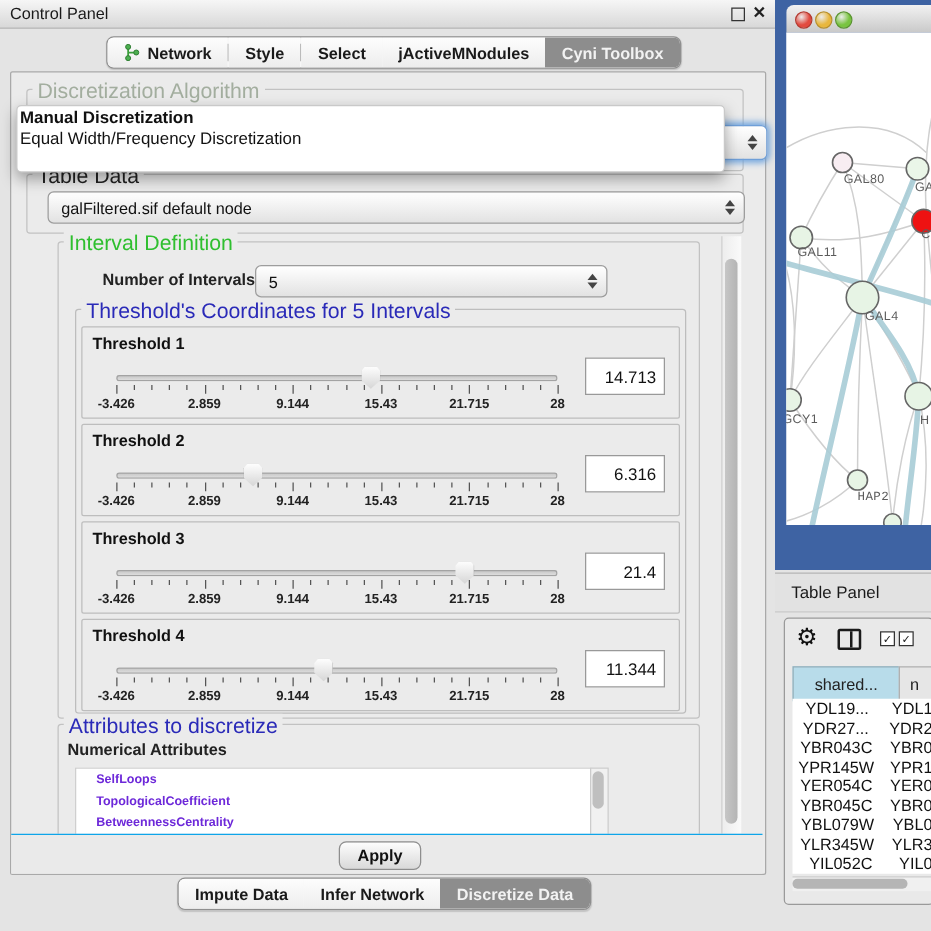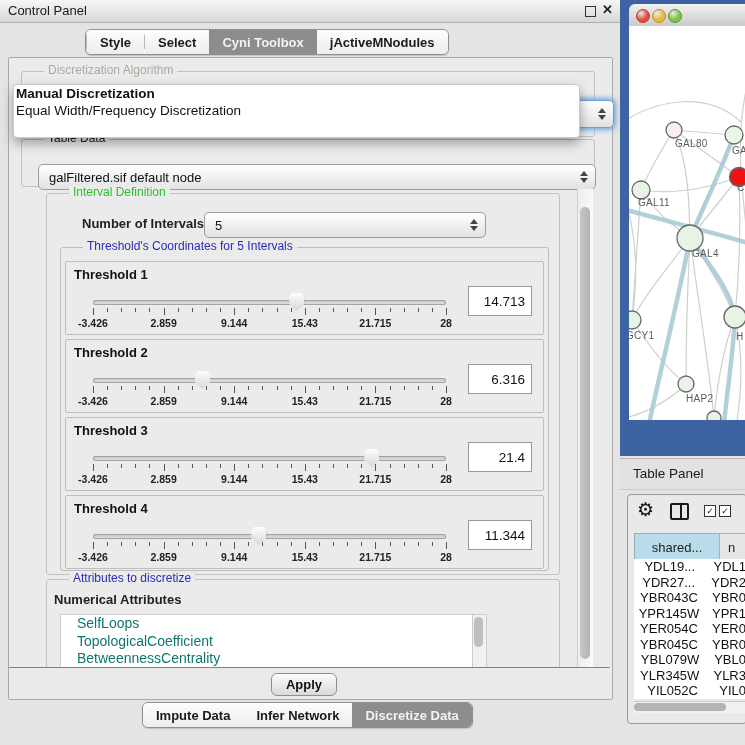--- a/index.html
+++ b/index.html
@@ -22,22 +22,22 @@
     color:#1a1a1a;background:linear-gradient(#fdfdfd,#ededed);white-space:nowrap;cursor:default;}
   .tab.selected{background:#8d8d8d;color:#f2f2f2;}
   .tab-divider{width:1px;background:#bbb;margin:5px 0;}
   .tab .ticon{margin-right:6px;display:flex;}
 
   
   .content{left:8px;top:57px;width:603px;height:641px;background:#ebebeb;
     border:1px solid #a9a9a9;border-radius:2px;}
 
   .group{position:absolute;border:1px solid #c2c2c2;border-radius:3px;}
-  .gtitle{position:absolute;top:-9px;left:22px;background:#ebebeb;padding:0 4px;
-    font-size:12px;white-space:nowrap;}
+  .gtitle{position:absolute;top:-9px;left:4px;background:#ebebeb;padding:0 4px;
+    font-size:17px;white-space:nowrap;}
   .t-green{color:#2fbf2f;}
   .t-blue{color:#2a2ab8;}
   .t-black{color:#222;}
   .t-faded{color:#a3ae9f;}
 
   .combo{position:absolute;border:1px solid #9d9d9d;border-radius:5px;
     background:linear-gradient(#ffffff,#e2e2e2);font-size:13px;
     display:flex;align-items:center;padding:0 10px;color:#111;
     box-shadow:0 1px 0 rgba(255,255,255,.6) inset;}
   .combo .arrows{position:absolute;right:7px;top:50%;transform:translateY(-50%);
@@ -72,21 +72,21 @@
   .tlabels{position:absolute;left:27px;top:55px;width:353px;height:12px;
     font-size:10.5px;font-weight:bold;color:#222;}
   .tl{position:absolute;transform:translateX(-50%);white-space:nowrap;}
   .vbox{position:absolute;left:402px;top:24px;width:56px;height:28px;background:#fff;
     border:1px solid #999;font-size:13.5px;display:flex;align-items:center;
     justify-content:flex-end;padding-right:6px;color:#111;}
 
   
   .attrlist{position:absolute;left:13px;top:34px;width:412px;height:54px;background:#fff;
     border:1px solid #cfcfcf;overflow:hidden;}
-  .attr-item{font-size:14px;line-height:17.5px;padding-left:16px;color:#0f766e;white-space:nowrap;}
+  .attr-item{font-size:10px;line-height:17.5px;padding-left:16px;color:#6d28d9;white-space:nowrap;font-weight:bold;}
   .vscroll-s{position:absolute;left:425px;top:34px;width:13px;height:54px;background:#f1f1f1;
     border:1px solid #ccc;}
   .vscroll-s .vthumb{position:absolute;left:1px;top:2px;width:9px;height:30px;border-radius:5px;
     background:#bfbfbf;}
 
   
   .panel-scroll{left:577px;top:188px;width:15px;height:478px;
     background:linear-gradient(to right,#ededed,#fafafa);border-left:1px solid #cfcfcf;}
   .panel-scroll .vthumb{position:absolute;left:2px;top:18px;width:10px;height:452px;
     border-radius:6px;background:linear-gradient(to right,#c6c6c6,#b4b4b4);}
@@ -137,52 +137,64 @@
 <body>
 
 <div class="abs titlebar">
   <div class="ttext">Control Panel</div>
   <div class="float-ico"></div>
   <div class="close-ico">✕</div>
 </div>
 
 <div class="abs" style="left:85px;top:29px;">
   <div class="tabbar" id="top-tabs">
+      <div class="tab">
+        <span class="ticon">
+          <svg width="13" height="14" viewBox="0 0 13 14">
+            <line x1="3.5" y1="3" x2="3.5" y2="11" stroke="#3a9e3a" stroke-width="1.4"></line>
+            <line x1="3.5" y1="7" x2="9.5" y2="7" stroke="#3a9e3a" stroke-width="1.4"></line>
+            <circle cx="3.5" cy="2.5" r="2" fill="#4caf50" stroke="#2e7d32" stroke-width="0.8"></circle>
+            <circle cx="3.5" cy="11.5" r="2" fill="#4caf50" stroke="#2e7d32" stroke-width="0.8"></circle>
+            <circle cx="10" cy="7" r="2" fill="#4caf50" stroke="#2e7d32" stroke-width="0.8"></circle>
+          </svg>
+        </span>
+        <span>Network</span>
+      </div>
       <div class="tab-divider"></div>
       <div class="tab">
         <span>Style</span>
       </div>
       <div class="tab-divider"></div>
       <div class="tab">
         <span>Select</span>
       </div>
+      <div class="tab">
+        <span>jActiveMNodules</span>
+      </div>
       <div class="tab selected">
         <span>Cyni Toolbox</span>
-      </div>
-      <div class="tab">
-        <span>jActiveMNodules</span>
       </div>
     </div>
 </div>
 
 <div class="abs content">
 
   <div class="group" style="left:12px;top:13px;width:572px;height:64px;">
     <span class="gtitle t-faded">Discretization Algorithm</span>
     <div class="combo focusring" style="left:12px;top:28px;width:558px;height:26px;">
       <span class="arrows">
         <span class="arr-up"></span>
           <span class="arr-dn"></span>
         </span>
     </div>
   </div>
 
   <div class="group" style="left:12px;top:81px;width:572px;height:46px;">
     <span class="gtitle t-black">Table Data</span>
-    <div class="combo" style="left:16px;top:24px;width:536px;height:24px;">
+    <div class="combo" style="left:16px;top:13px;width:536px;height:24px;">
       <span>galFiltered.sif default node</span>
       <span class="arrows">
         <span class="arr-up"></span>
           <span class="arr-dn"></span>
         </span>
     </div>
   </div>
 
   <div class="group" style="left:37px;top:135px;width:512px;height:380;height:380px;">
     <span class="gtitle t-green">Interval Definition</span>
@@ -465,21 +477,21 @@
         </g>
     </svg>
     <div id="net-labels">
         <div class="netlabel" style="left: 46px; top: 112px;">GAL80</div>
         <div class="netlabel" style="left: 103px; top: 119px;">GA</div>
         <div class="netlabel" style="left: 108px; top: 156px;">C</div>
         <div class="netlabel" style="left: 9px; top: 171px;">GAL11</div>
         <div class="netlabel" style="left: 63px; top: 222px;">GAL4</div>
         <div class="netlabel" style="left: -3px; top: 304px;">GCY1</div>
         <div class="netlabel" style="left: 107px; top: 305px;">H</div>
-        <div class="netlabel" style="left: 57px; top: 367px;">HAP2</div>
+        <div class="netlabel" style="left: 57px; top: 367px; font-family: Liberation Mono, monospace;">HAP2</div>
       </div>
   </div>
 </div>
 
 <div class="abs tp-bar">
   <div class="ttext">Table Panel</div>
 </div>
 
 <div class="abs tablewin">
   <div class="gear">⚙</div>

